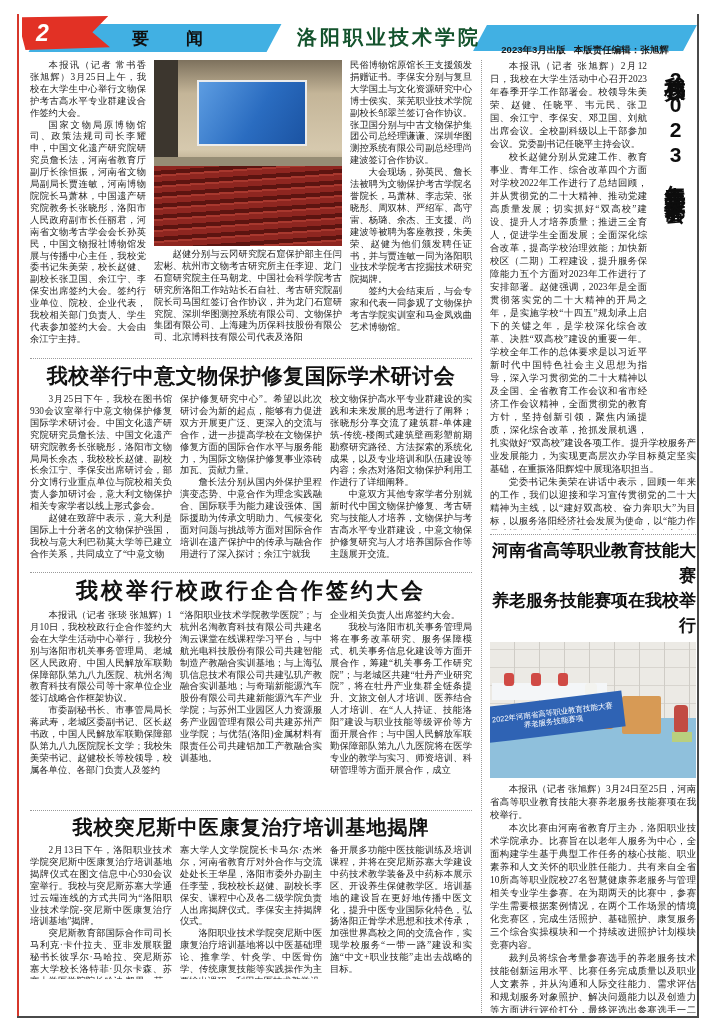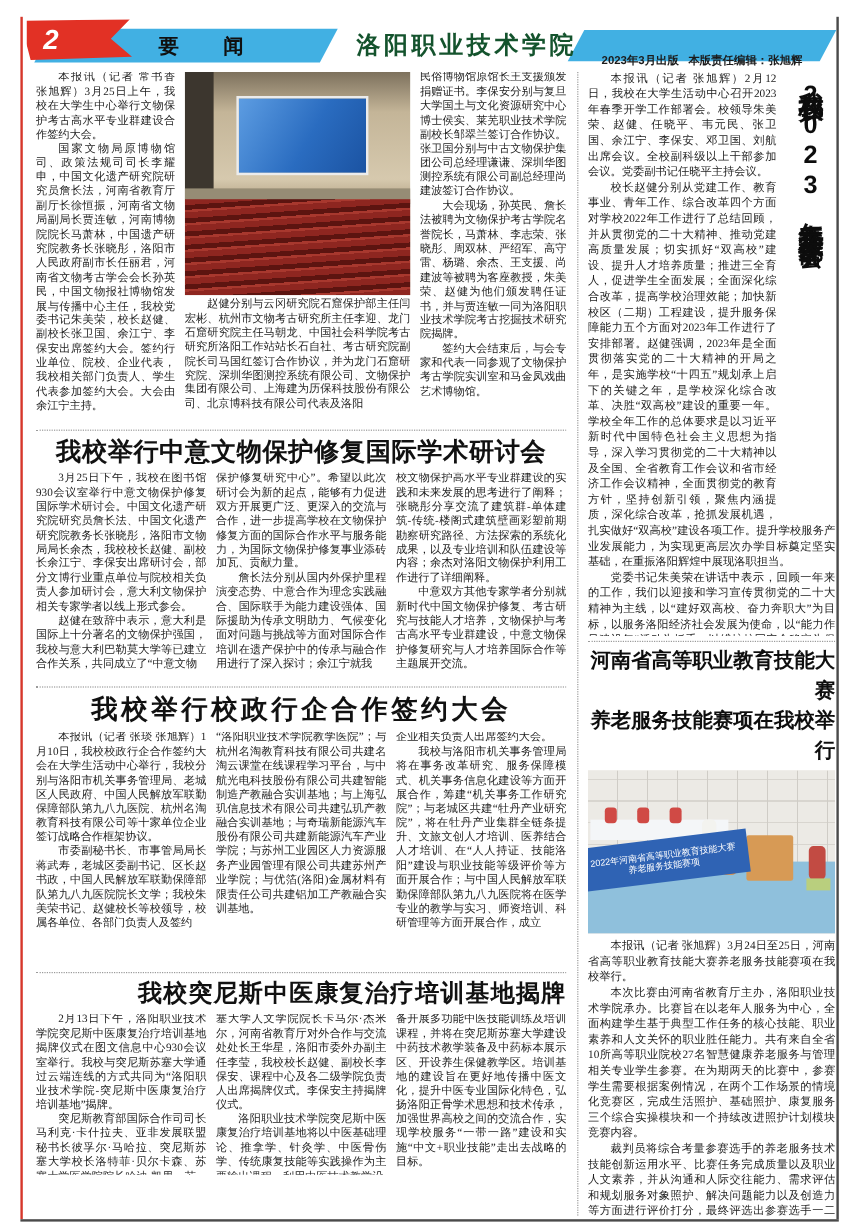--- a/index.html
+++ b/index.html
@@ -44,21 +44,21 @@
        font-size:20px;color:#d5382c;letter-spacing:0.5px;}
 
   .a1{height:294px;}
   .a1 .c1{flex:0 0 116px;}
   .a1 .c2{flex:0 0 188px;}
   .sep{border-top:1px dotted #9a9a9a;margin:4px 0 3px;}
 
   .hserif{text-align:center;font-weight:bold;margin:1px 0 4px;color:#111;}
   .h-a2{font-size:21px;letter-spacing:0.5px;}
   .h-a3{font-size:22px;letter-spacing:3px;}
-  .h-a4{font-family:Liberation Serif, serif;font-size:20px;letter-spacing:1px;text-align:right;}
+  .h-a4{font-family:Liberation Serif, serif;font-size:20px;letter-spacing:1px;}
   .a2{height:174px;}
   .a3{height:196px;}
   .a4{height:134px;}
 
   
   .photo1{position:relative;height:186px;margin-bottom:3px;overflow:hidden;
           background:linear-gradient(180deg,#857862 0%,#c4b598 16%,#d3c6ab 46%,#b5a488 58%,#a79larger 60%);}
   .p1-wall{position:absolute;inset:0;background:linear-gradient(180deg,#7d715d 0%,#c4b598 18%,#d6c9ae 48%,#b3a286 58%);}
   .p1-left{position:absolute;left:0;top:0;width:13%;height:57%;background:#3c362e;}
   .p1-screen{position:absolute;left:23%;top:11%;width:56%;height:33%;border:2px solid #ececec;

